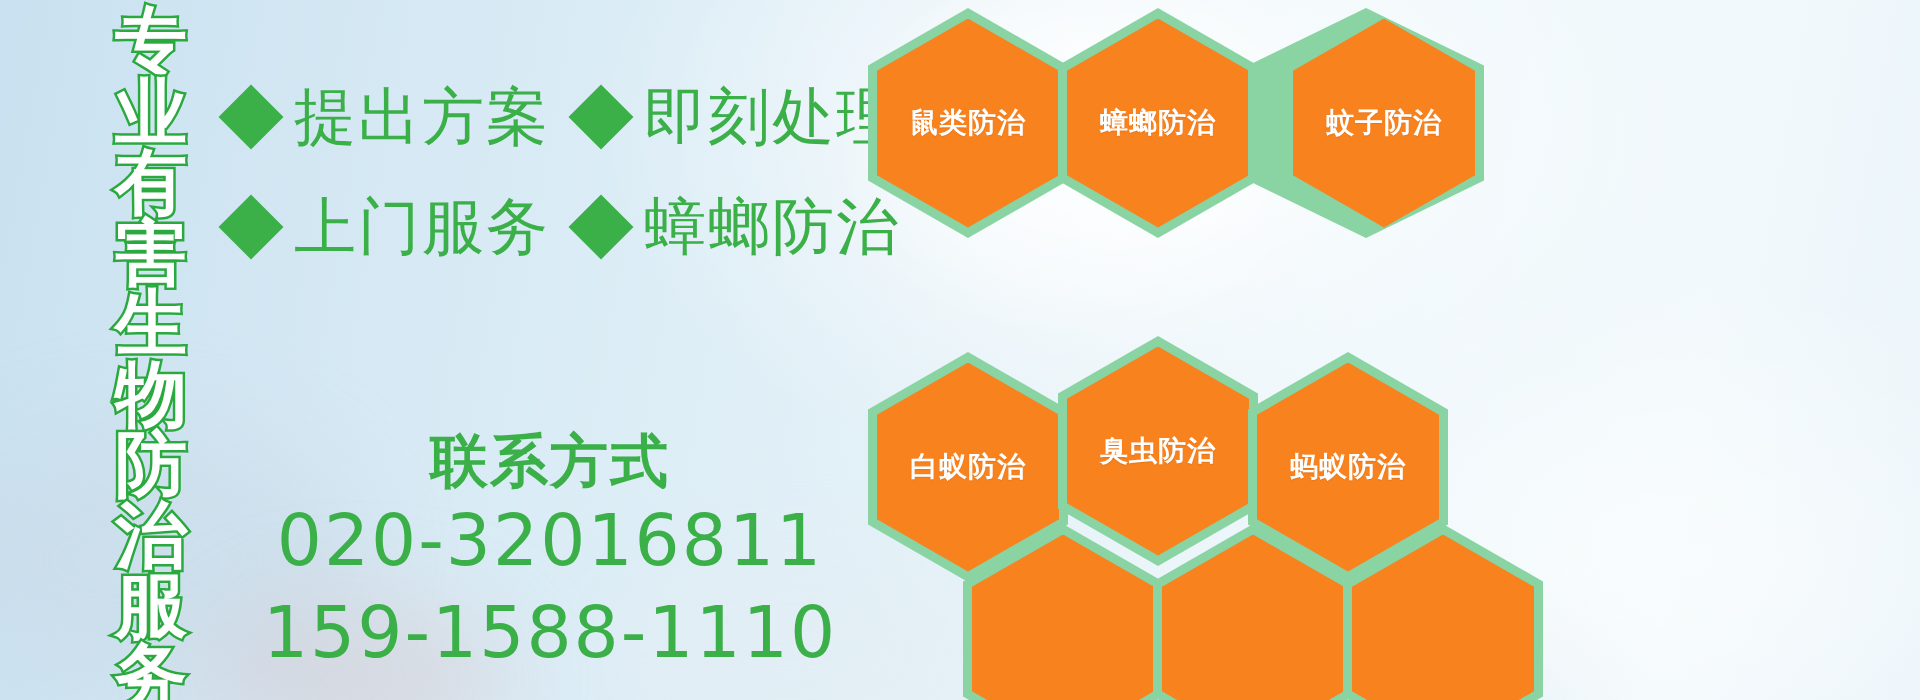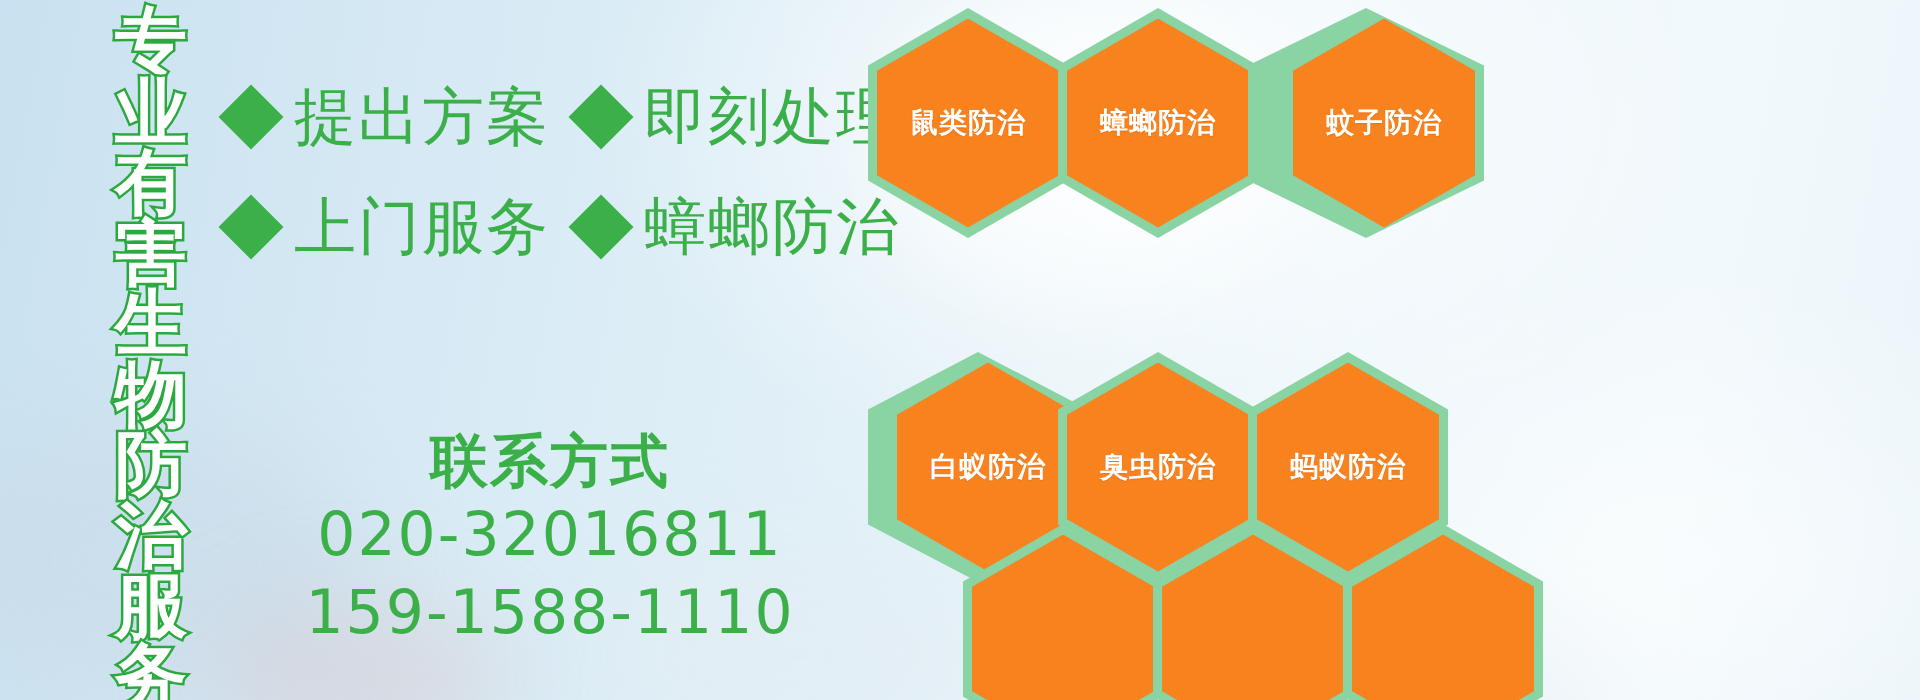--- a/index.html
+++ b/index.html
@@ -54,21 +54,21 @@
   .feature-text{font-size:62px;letter-spacing:2px;white-space:nowrap;margin-right:28px;line-height:1;}
   .feature-text.last{margin-right:0;}
 
   
   #contact-block{
     position:absolute;left:220px;top:392px;width:660px;text-align:center;
     color:#3bb049;font-family:"DejaVu Sans","Liberation Sans",sans-serif;
   }
   #contact-title{font-size:58px;font-weight:bold;line-height:1.15;letter-spacing:2px;margin-top:36px;}
   .phone{
-    font-size:60px;font-weight:normal;letter-spacing:2px;line-height:1.3;
+    font-size:71px;font-weight:normal;letter-spacing:2px;line-height:1.3;
     font-family:"DejaVu Sans","Liberation Sans",sans-serif;
   }
 
   
   #honeycomb{position:absolute;left:860px;top:0;width:1060px;height:700px;}
   .hex{
     position:absolute;width:200px;height:230px;
     background:#8ad3a2;
     clip-path:polygon(50% 0%,100% 25%,100% 75%,50% 100%,0% 75%,0% 25%);
     display:flex;align-items:center;justify-content:center;
@@ -144,27 +144,27 @@
     </div>
 
     <div class="hex" style="left:388px;top:8px;padding-left:36px;">
       <div class="hex-inner">
         <span class="hex-label">蚊子防治</span>
       </div>
     </div>
 
 
 
-    <div class="hex" style="left:8px;top:352px;padding-left:20px;">
+    <div class="hex" style="left:8px;top:352px;">
       <div class="hex-inner">
         <span class="hex-label">白蚁防治</span>
       </div>
     </div>
 
-    <div class="hex" style="left:198px;top:352px;">
+    <div class="hex" style="left:198px;top:336px;">
       <div class="hex-inner">
         <span class="hex-label">臭虫防治</span>
       </div>
     </div>
 
     <div class="hex" style="left:388px;top:352px;">
       <div class="hex-inner">
         <span class="hex-label">蚂蚁防治</span>
       </div>
     </div>

